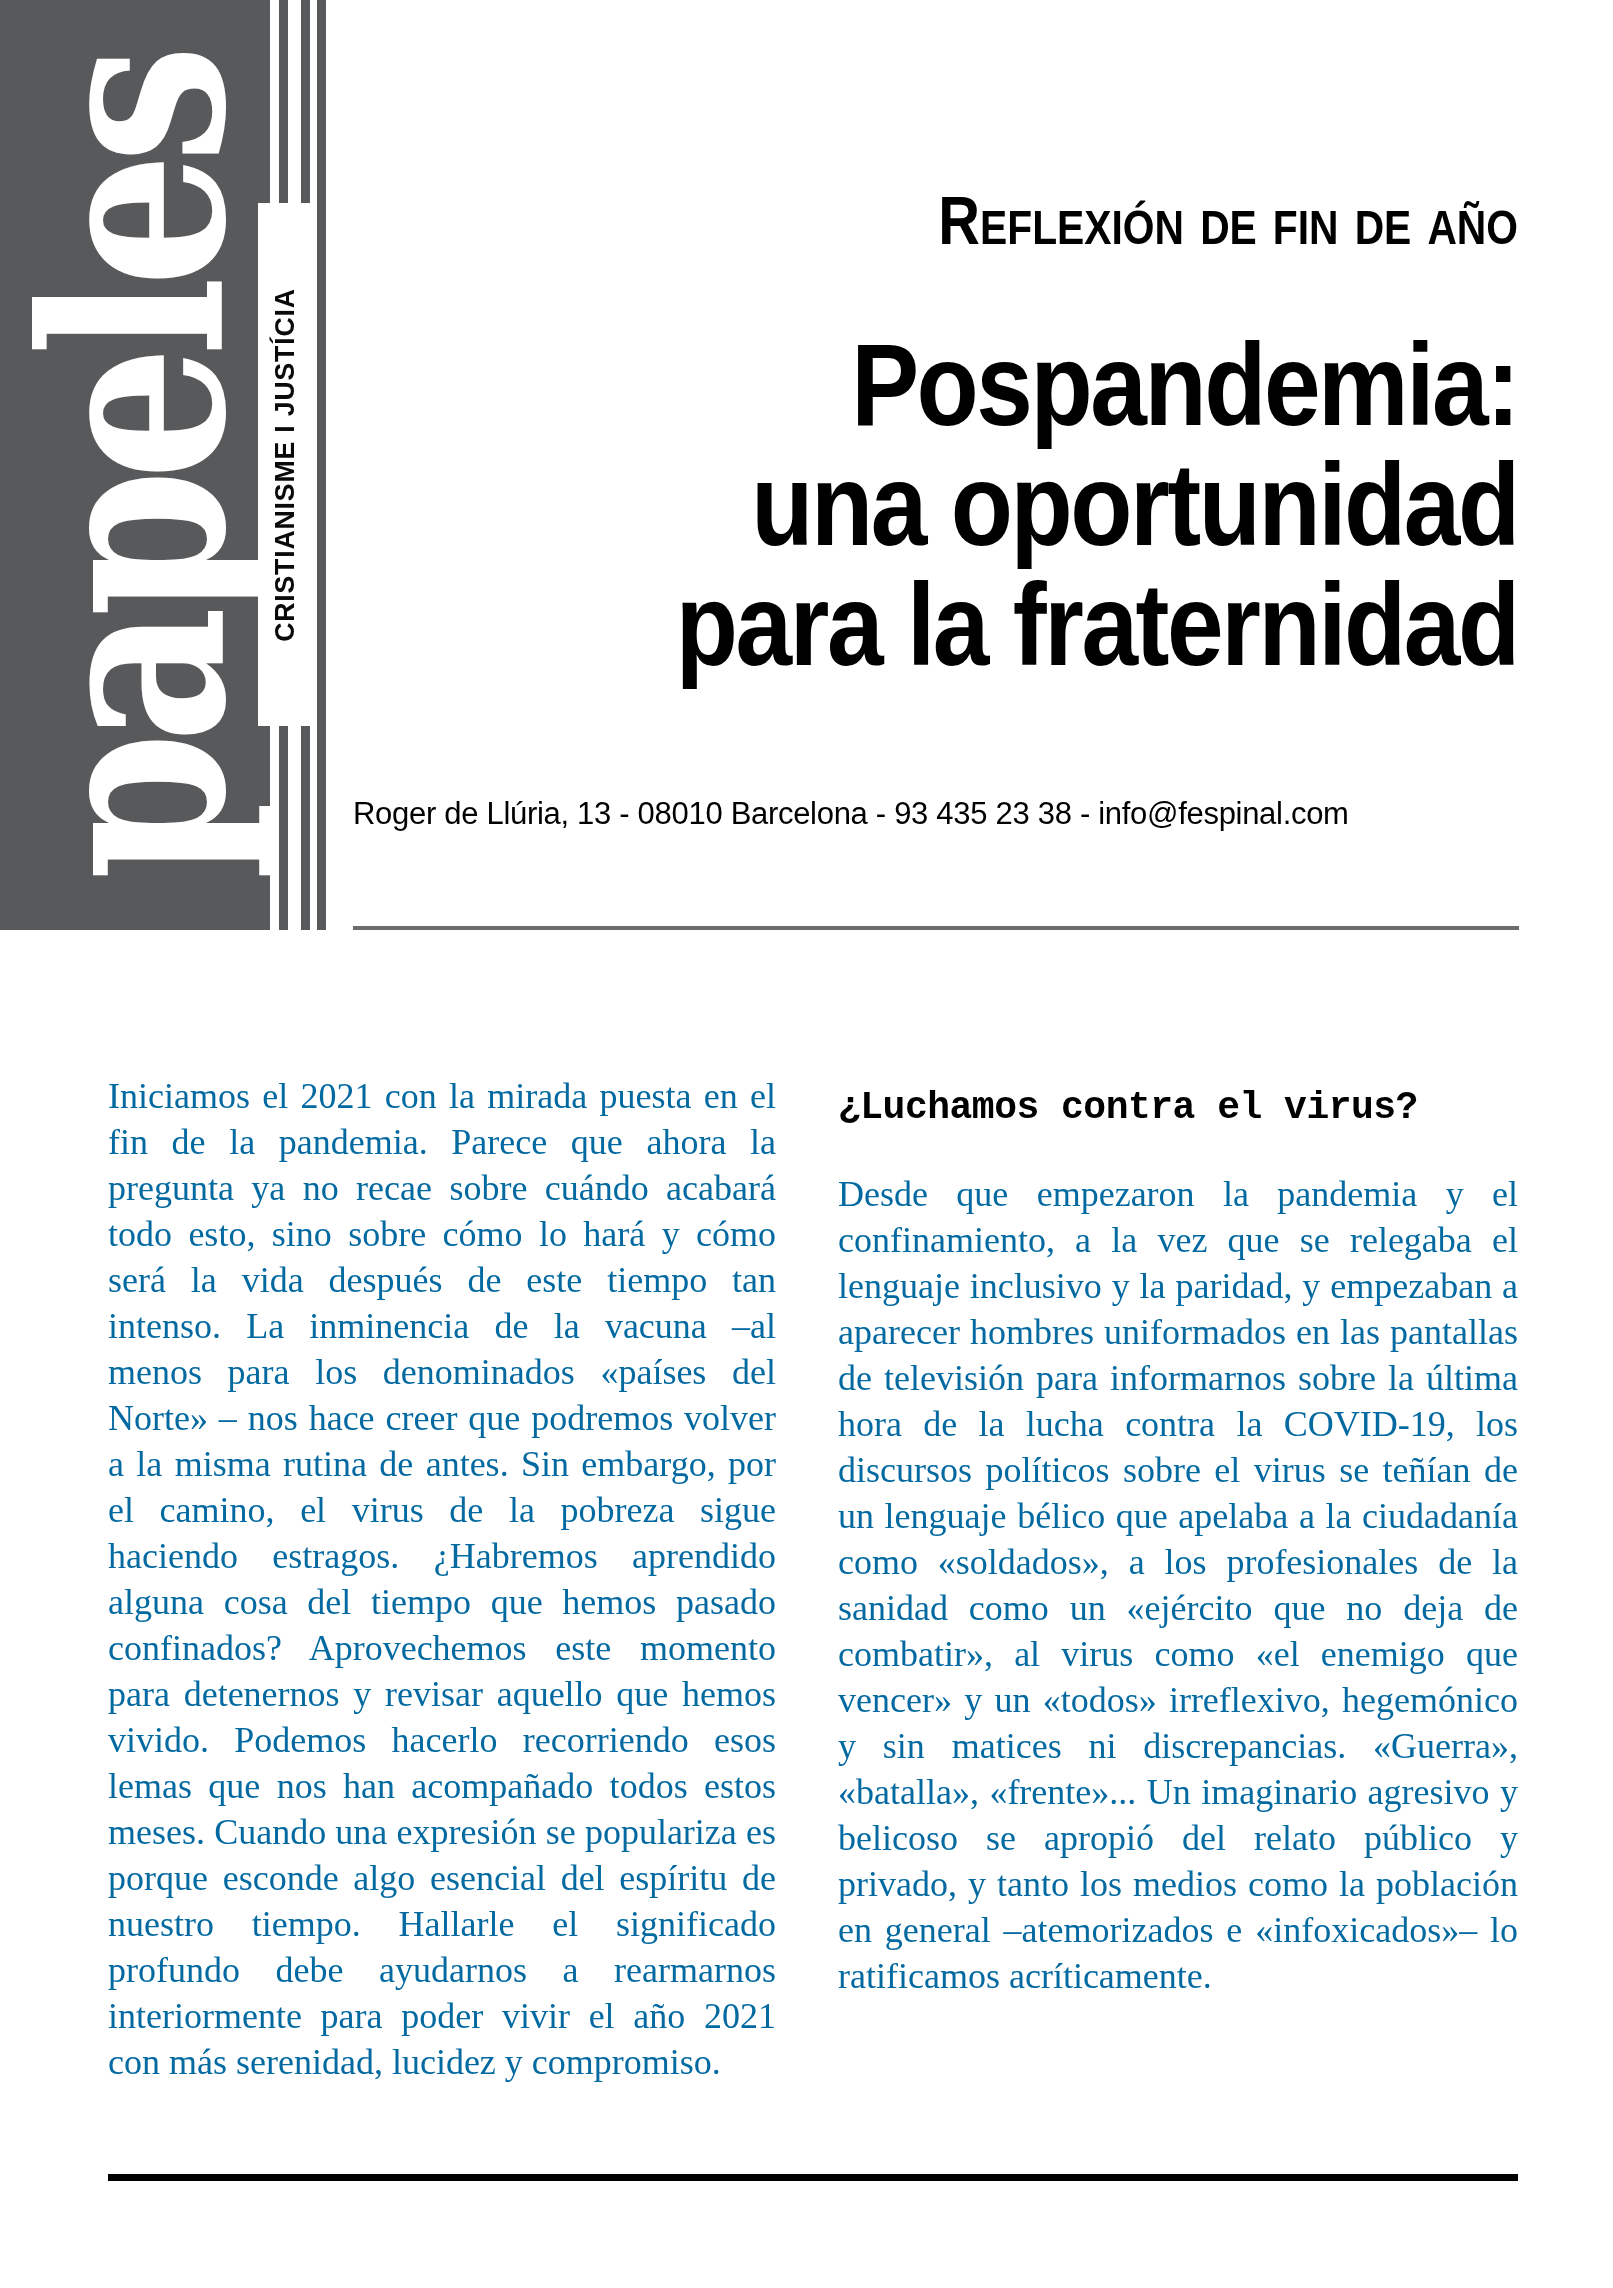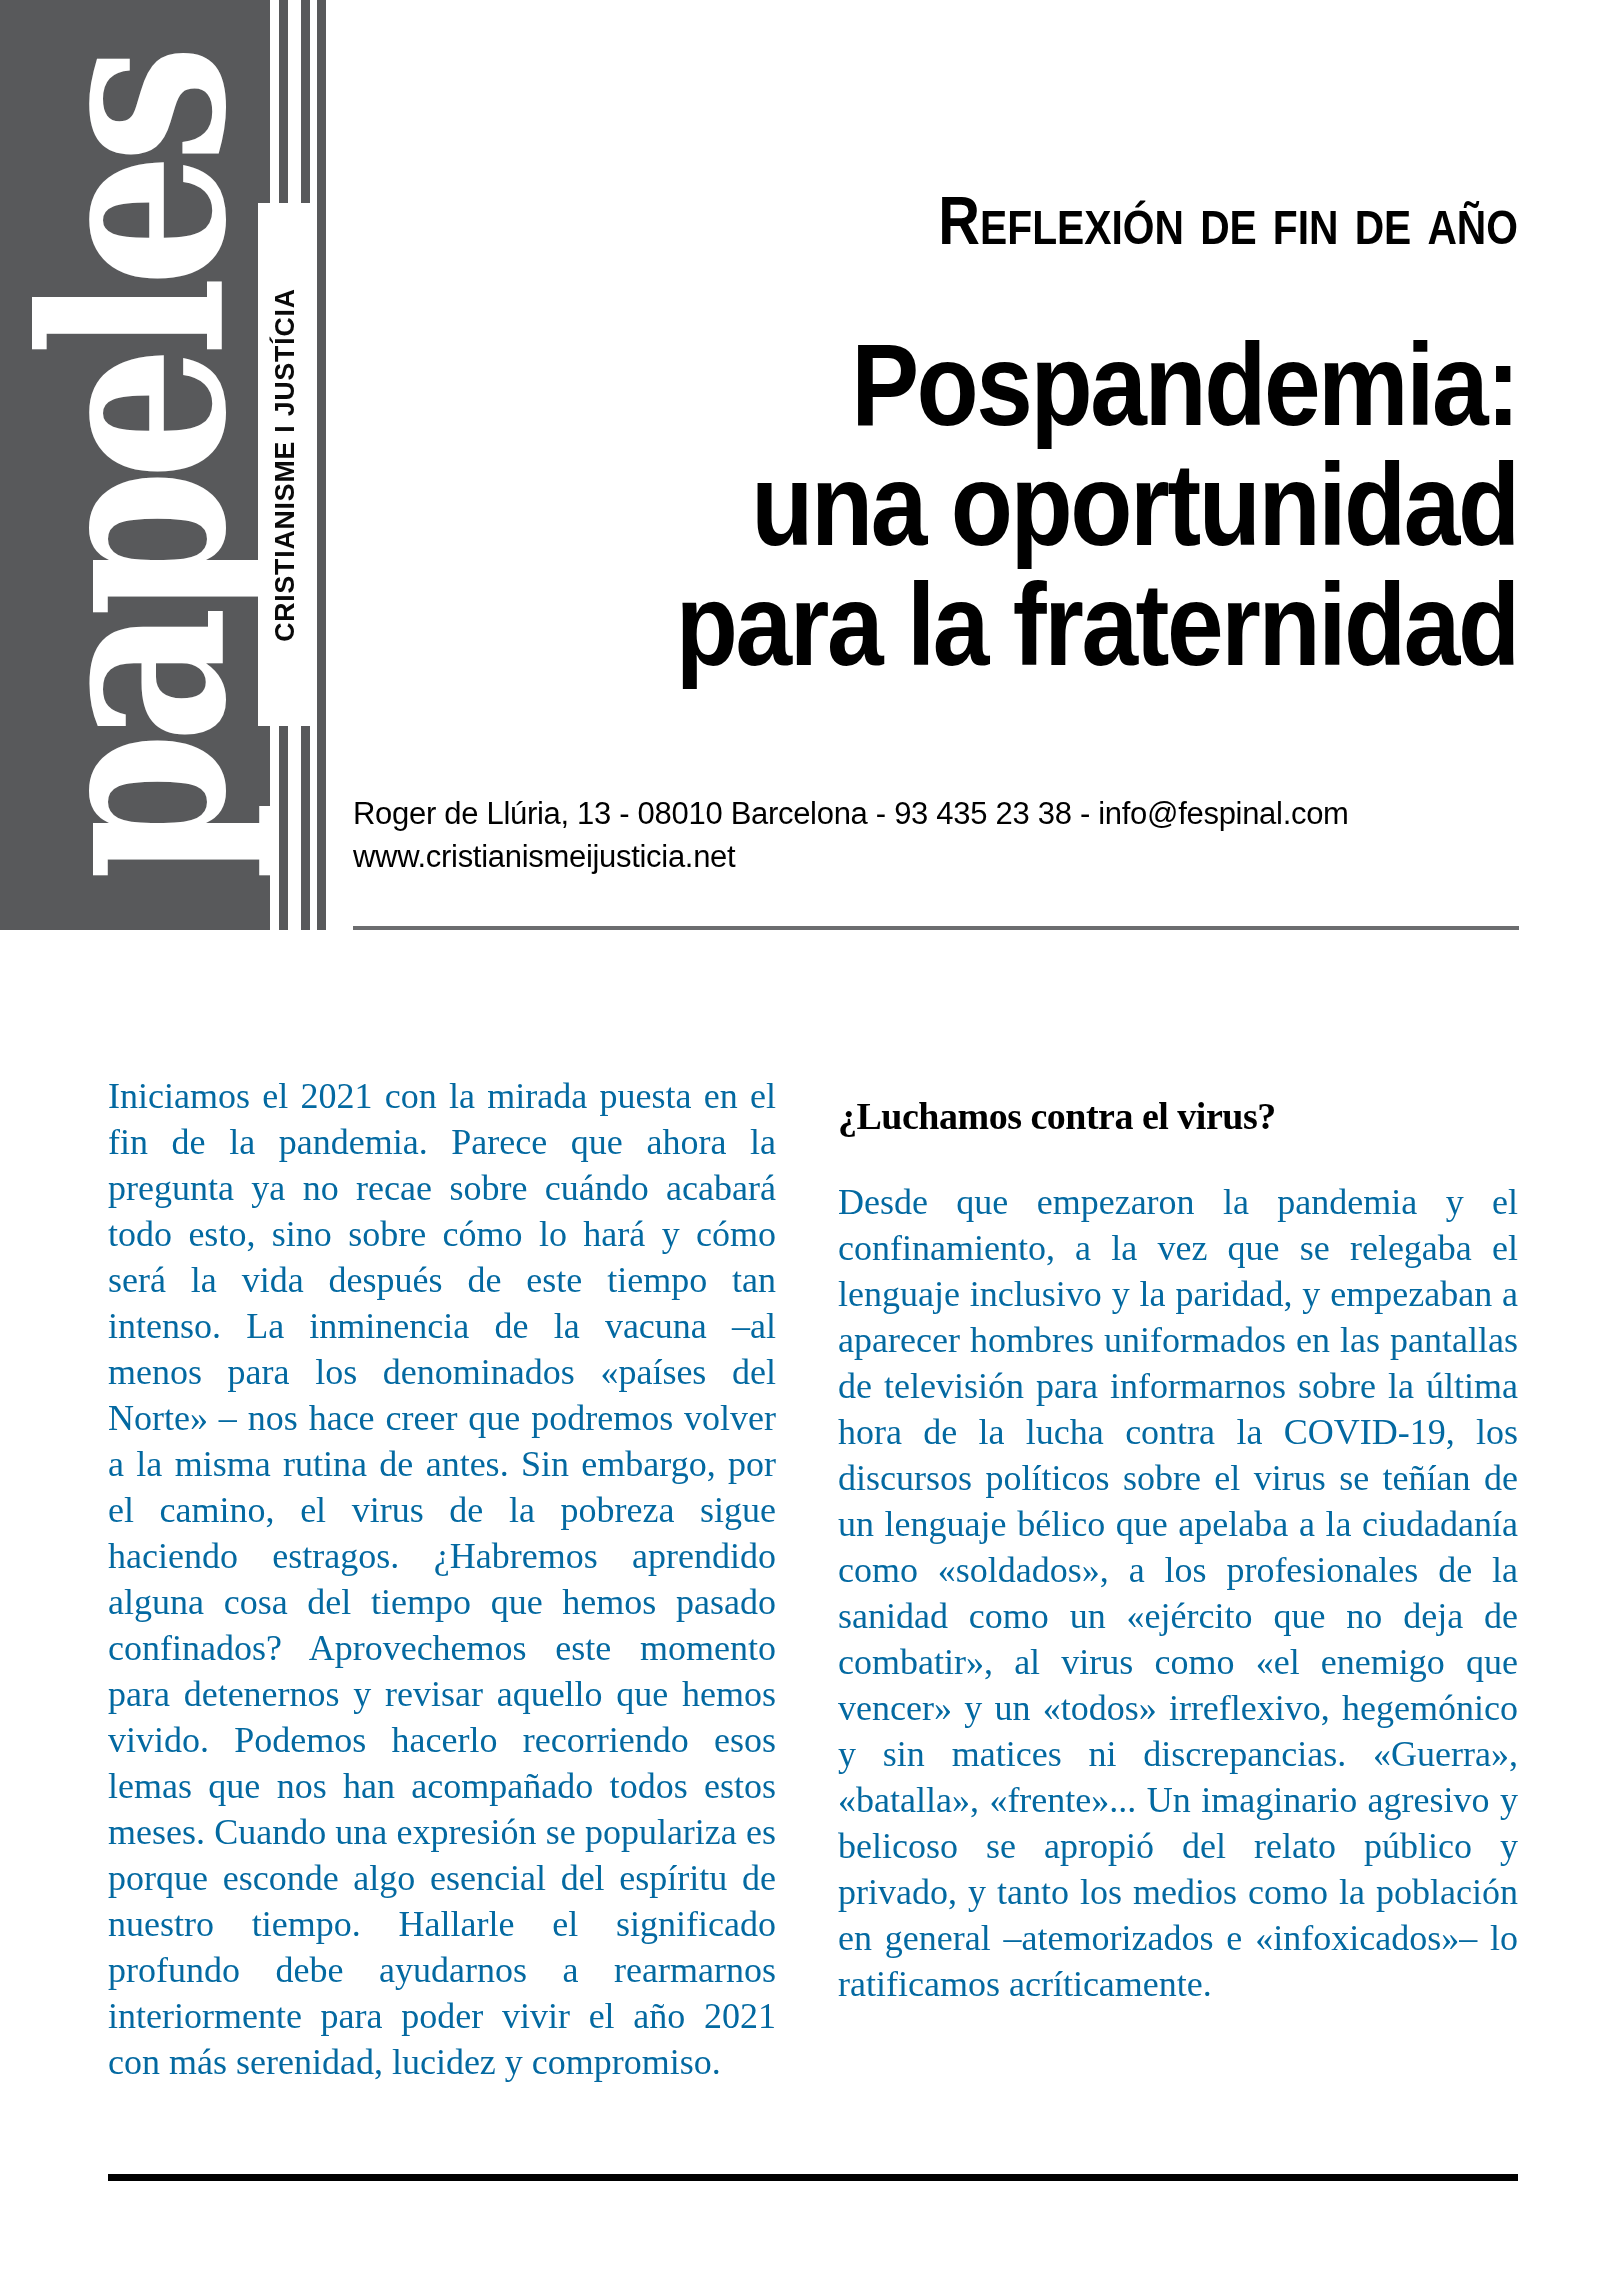--- a/index.html
+++ b/index.html
@@ -114,26 +114,26 @@
   .col-left  { width:668px; margin-right:62px; }
   .col-right { width:680px; }
   .body-text {
     font-family:Liberation Serif, serif;
     font-size:36px;
     line-height:46px;
     text-align:justify;
     color:#0369a1;
   }
   .section-heading {
-    font-family:Liberation Serif, serif;
+    font-family:Liberation Mono, monospace;
     font-weight:bold;
     font-size:38px;
     line-height:44px;
     letter-spacing:-0.5px;
-    margin:21px 0 41px 0;
+    margin:13px 0 41px 0;
     color:#000;
   }
   .indented { text-indent:59px; }
 
   .bottom-rule {
     position:absolute; left:108px; top:2174px;
     width:1410px; height:6.5px;
     background:#000000;
   }
 </style>
@@ -155,21 +155,20 @@
   <div class="kicker">Reflexión de fin de año</div>
 
   <h1 class="main-title">
     <span class="title-line">Pospandemia:</span>
     <span class="title-line">una oportunidad</span>
     <span class="title-line">para la fraternidad</span>
   </h1>
 
   <div class="pub-info">
     <div>Roger de Llúria, 13 - 08010 Barcelona - 93 435 23 38 - info@fespinal.com</div>
-    <div>www.cristianismeijusticia.net</div>
   </div>
 
   <div class="header-rule"></div>
 
   <div class="columns">
     <div class="col-left">
       <p class="body-text">Iniciamos el 2021 con la mirada puesta en el fin de la pandemia. Parece que ahora la pregunta ya no recae sobre cuándo acabará todo esto, sino sobre cómo lo hará y cómo será la vida después de este tiempo tan intenso. La inminencia de la vacuna –al menos para los denominados «países del Norte» – nos hace creer que podremos volver a la misma rutina de antes. Sin embargo, por el camino, el virus de la pobreza sigue haciendo estragos. ¿Habremos aprendido alguna cosa del tiempo que hemos pasado confinados? Aprovechemos este momento para detenernos y revisar aquello que hemos vivido. Podemos hacerlo recorriendo esos lemas que nos han acompañado todos estos meses. Cuando una expresión se populariza es porque esconde algo esencial del espíritu de nuestro tiempo. Hallarle el significado profundo debe ayudarnos a rearmarnos interiormente para poder vivir el año 2021 con más serenidad, lucidez y compromiso.</p>
     </div>
     <div class="col-right">
       <h2 class="section-heading">¿Luchamos contra el virus?</h2>

